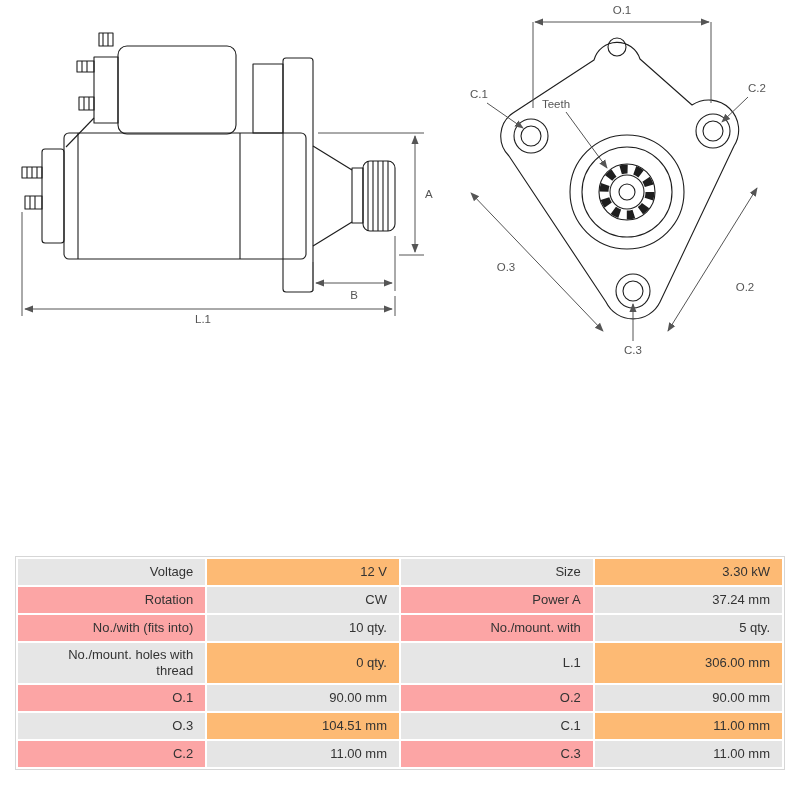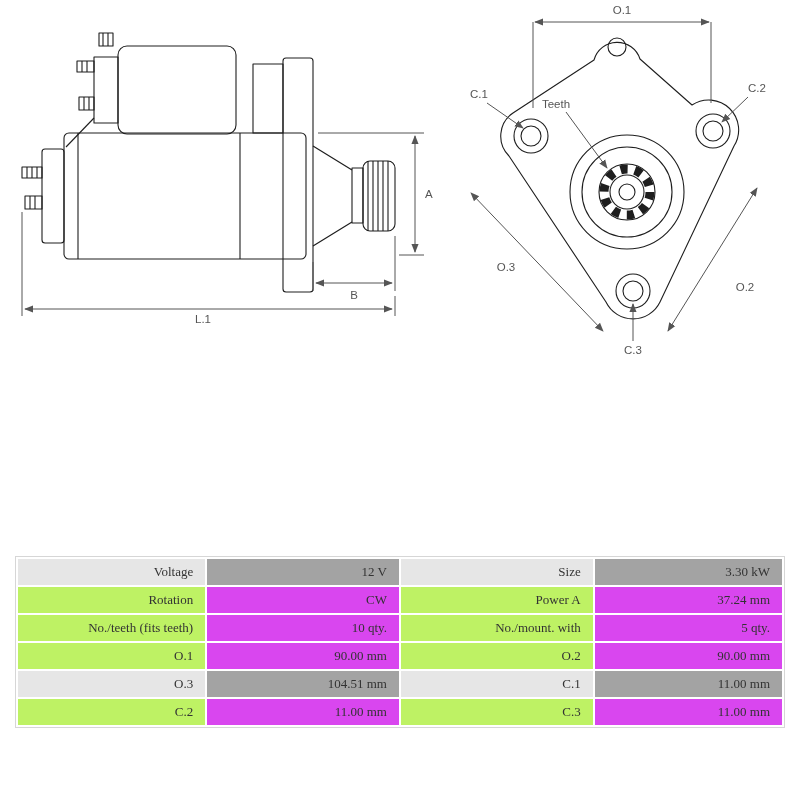--- a/index.html
+++ b/index.html
@@ -5,30 +5,30 @@
   html,body{margin:0;padding:0;}
   body{
     width:800px;height:800px;background:#ffffff;position:relative;
     font-family:"Liberation Sans",sans-serif;
   }
   .diagram-area{position:absolute;top:0;left:0;width:800px;height:545px;}
   svg text{font-family:"Liberation Sans",sans-serif;}
   .table-wrap{position:absolute;left:15px;top:556px;width:770px;}
   table.spec{
     width:100%;border-collapse:separate;border-spacing:2px;
-    background:#ffffff;border:1px solid #d6d6d6;font-family:Liberation Serif, serif;
+    background:#ffffff;border:1px solid #d6d6d6;
   }
   table.spec td{
     font-size:13px;color:#333333;text-align:right;
     padding:4px 12px;vertical-align:middle;height:18px;line-height:16px;
   }
   tr.odd  td.lab{background:#e6e6e6;}
-  tr.odd  td.val{background:#a3a3a3;}
-  tr.even td.lab{background:#bef264;}
-  tr.even td.val{background:#d946ef;}
+  tr.odd  td.val{background:#fdba74;}
+  tr.even td.lab{background:#fca5a5;}
+  tr.even td.val{background:#e5e5e5;}
   col.c1{width:24.7%;} col.c2{width:25.3%;} col.c3{width:25.3%;} col.c4{width:24.7%;}
 </style>
 </head>
 <body>
 
 <div class="diagram-area">
 <svg width="800" height="545" viewBox="0 0 800 545">
   <defs>
     <marker id="ae" viewBox="0 0 10 10" refX="9" refY="5" markerWidth="9" markerHeight="9" orient="auto-start-reverse" markerUnits="userSpaceOnUse">
       <path d="M0,1 L10,5 L0,9 z" fill="#555"></path>
@@ -144,24 +144,30 @@
         <td class="lab">Size</td>
         <td class="val">3.30 kW</td>
       </tr>
       <tr class="even">
         <td class="lab">Rotation</td>
         <td class="val">CW</td>
         <td class="lab">Power A</td>
         <td class="val">37.24 mm</td>
       </tr>
       <tr class="even">
-        <td class="lab">No./teeth (fits teeth)</td>
+        <td class="lab">No./with (fits into)</td>
         <td class="val">10 qty.</td>
         <td class="lab">No./mount. with</td>
         <td class="val">5 qty.</td>
+      </tr>
+      <tr class="odd">
+        <td class="lab">No./mount. holes with thread</td>
+        <td class="val">0 qty.</td>
+        <td class="lab">L.1</td>
+        <td class="val">306.00 mm</td>
       </tr>
       <tr class="even">
         <td class="lab">O.1</td>
         <td class="val">90.00 mm</td>
         <td class="lab">O.2</td>
         <td class="val">90.00 mm</td>
       </tr>
       <tr class="odd">
         <td class="lab">O.3</td>
         <td class="val">104.51 mm</td>

